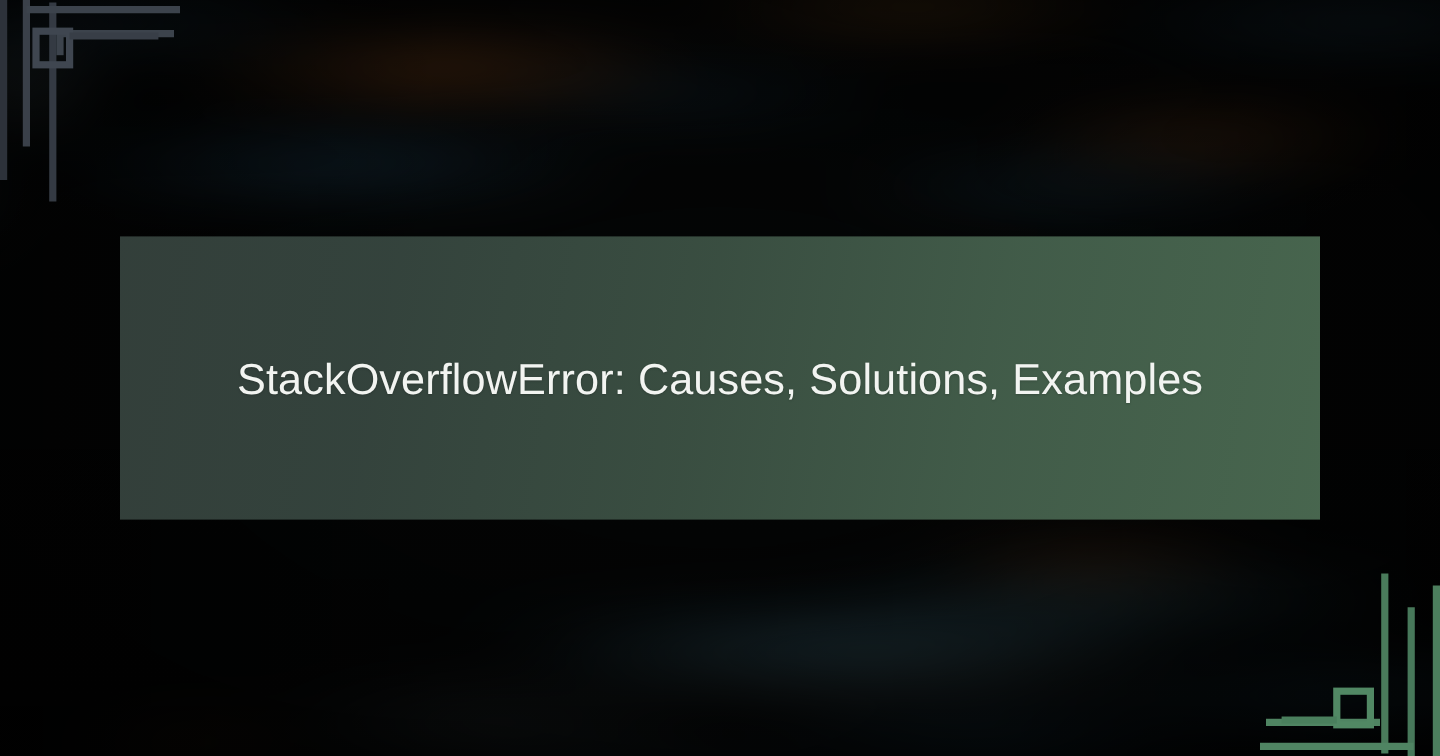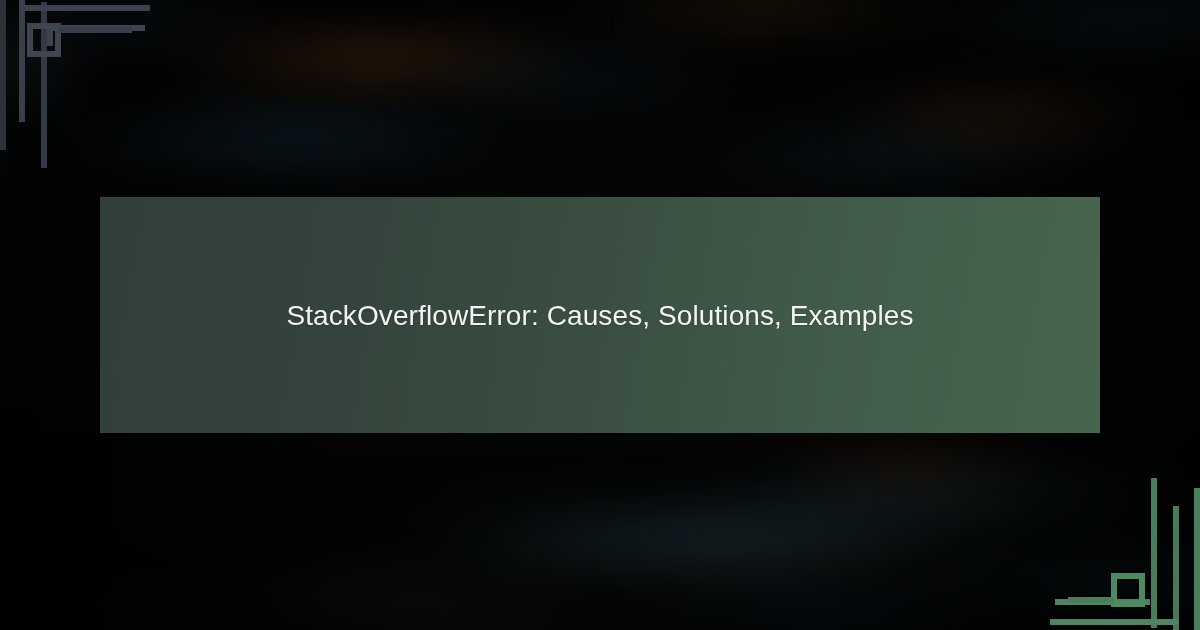--- a/index.html
+++ b/index.html
@@ -107,21 +107,21 @@
                 rgba(70,98,78,0.93) 72%,
                 rgba(76,108,83,0.94) 100%);
   }
 
   .title-text {
     margin: 0;
     padding: 0 70px;
     text-align: center;
     color: #f2f4f1;
     font-family: "Liberation Sans", sans-serif;
-    font-size: 28px;
+    font-size: 36px;
     font-weight: 400;
     line-height: 57px;
     letter-spacing: 0.1px;
     text-shadow: 0 1px 2px rgba(0,0,0,0.18);
   }
 </style>
 </head>
 <body>
 
 <div class="banner">

